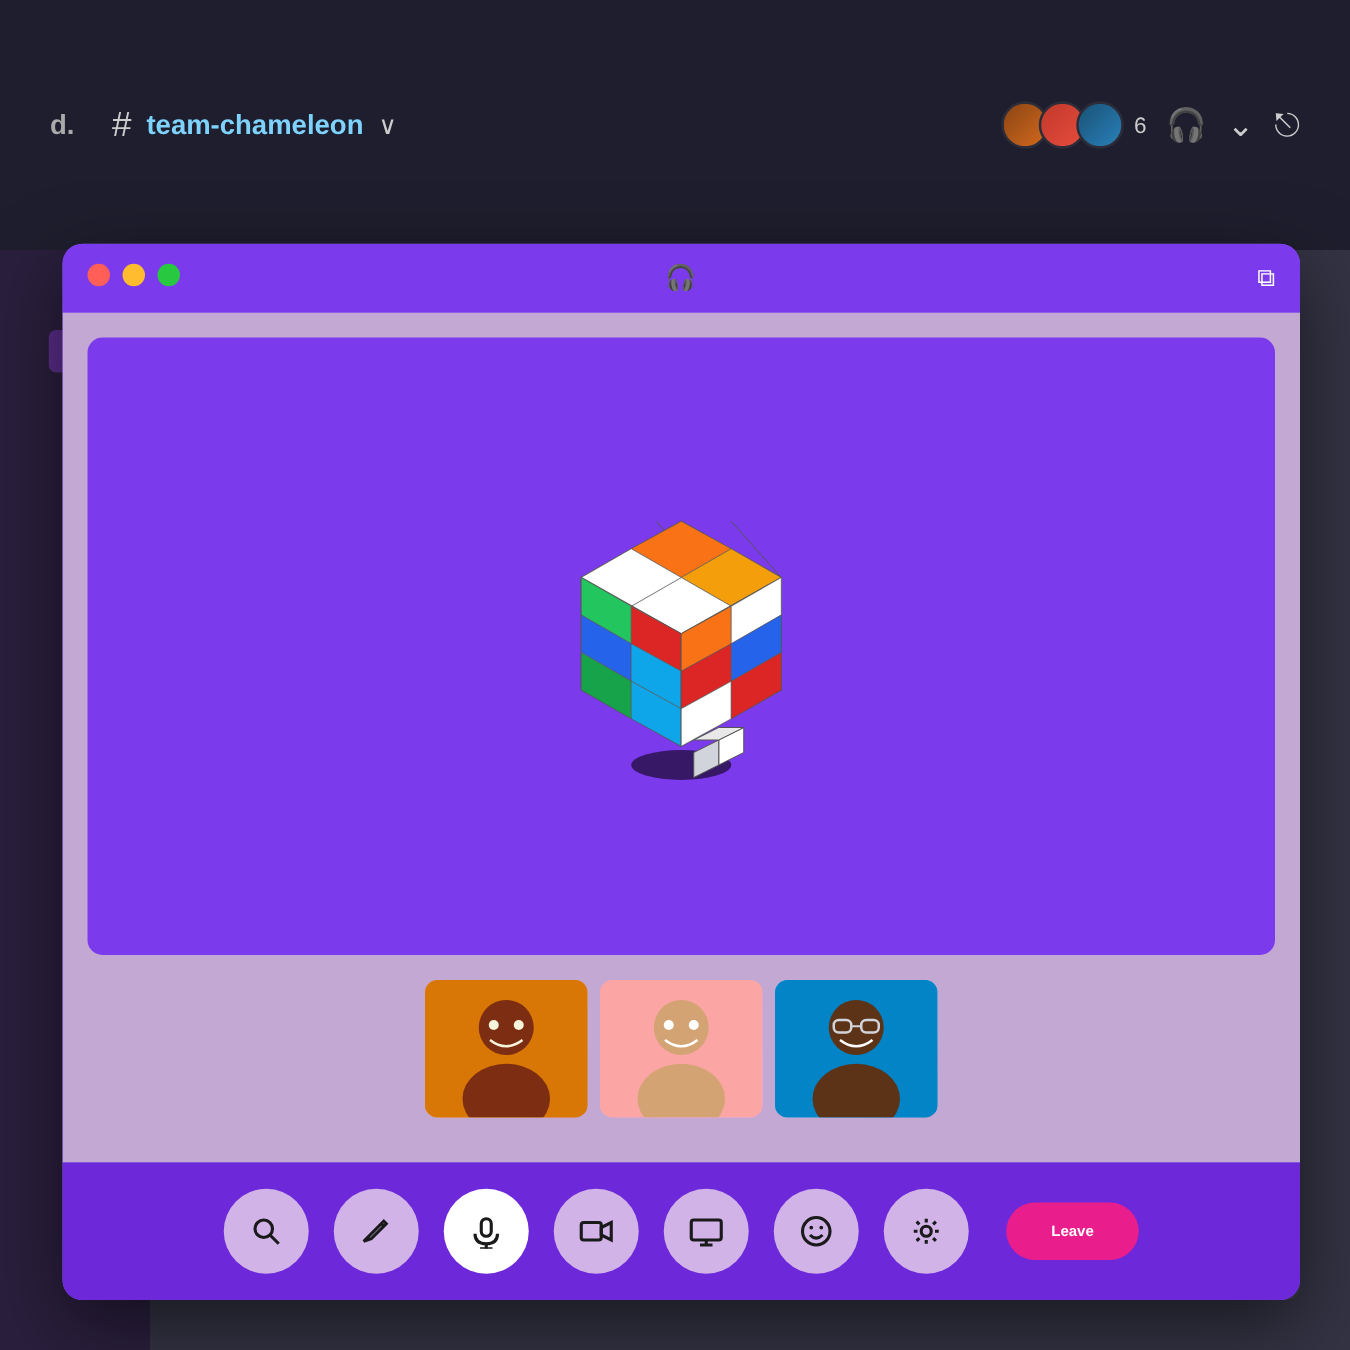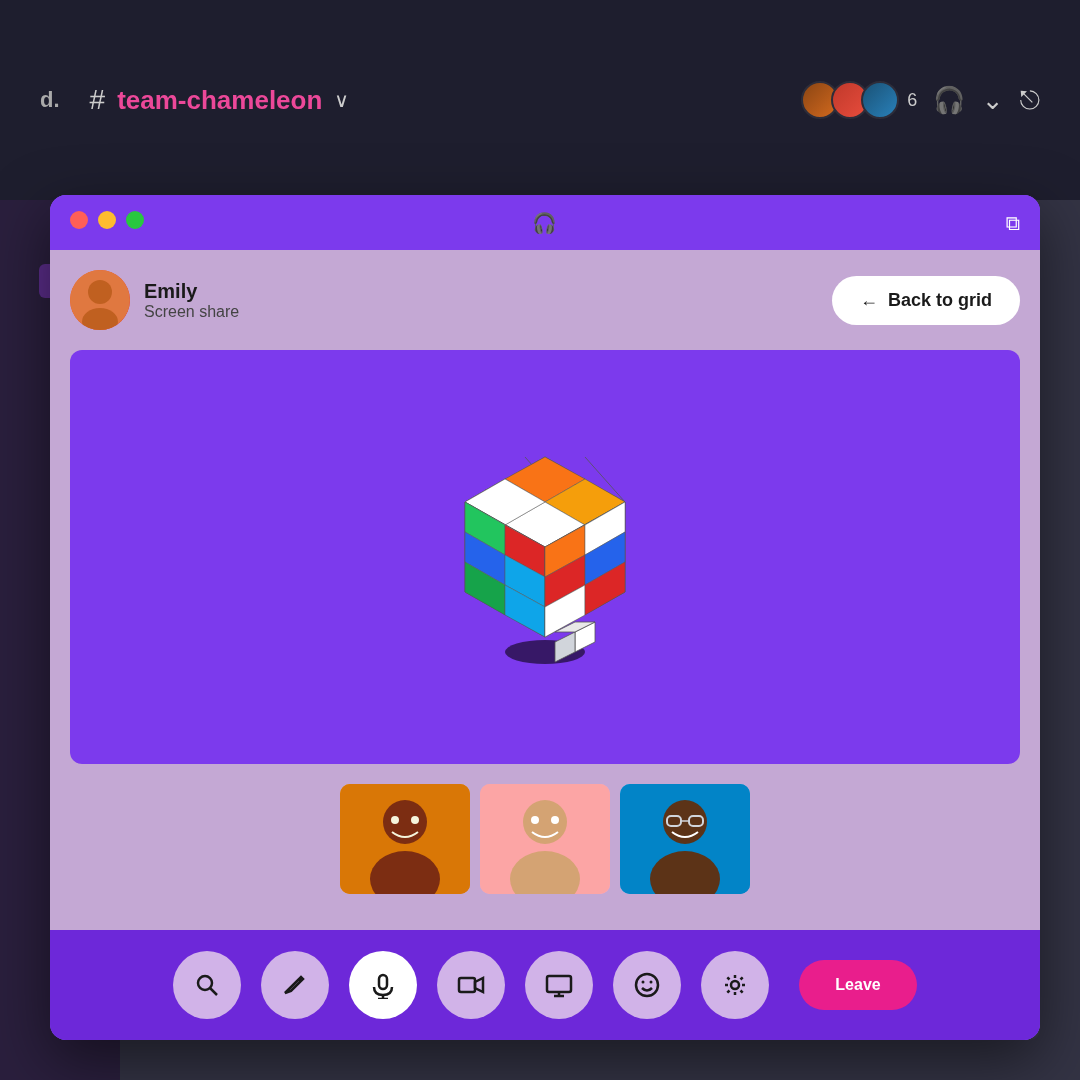--- a/index.html
+++ b/index.html
@@ -46,22 +46,22 @@
       flex: 1;
     }
 
     .channel-hash {
       color: #ccc;
       font-size: 28px;
       font-weight: 300;
     }
 
     .channel-name {
-      color: #ec4899;
-      font-size: 26px;
+      color: #7dd3fc;
+      font-size: 22px;
       font-weight: 600;
     }
 
     .channel-chevron {
       color: #ccc;
       font-size: 20px;
     }
 
     .top-bar-right {
       display: flex;
@@ -382,21 +382,21 @@
     .control-btn-active {
       background: #fff;
     }
 
     .leave-btn {
       background: #e91e8c;
       color: #fff;
       border: none;
       border-radius: 30px;
       padding: 16px 36px;
-      font-size: 16px;
+      font-size: 12px;
       font-weight: 700;
       cursor: pointer;
       margin-left: 10px;
     }
 
     
     .person-avatar-1 {
       background: linear-gradient(135deg, #8b4513, #d2691e);
     }
     .person-avatar-2 {
@@ -458,40 +458,20 @@
 
     <div class="huddle-titlebar">
       <div class="huddle-title">
         <span class="huddle-icon">🎧</span>
       </div>
       <div class="pip-icon">⧉</div>
     </div>
 
     <div class="huddle-content">
 
-      <div class="presenter-info">
-        <div class="presenter-avatar">
-          <div class="presenter-avatar-img">
-
-            <svg width="60" height="60" viewBox="0 0 60 60">
-              <circle cx="30" cy="30" r="30" fill="#e07840"></circle>
-              <circle cx="30" cy="22" r="12" fill="#c06020"></circle>
-              <ellipse cx="30" cy="52" rx="18" ry="14" fill="#c06020"></ellipse>
-            </svg>
-          </div>
-        </div>
-        <div class="presenter-details">
-          <span class="presenter-name">Emily</span>
-          <span class="presenter-status">Screen share</span>
-        </div>
-        <button class="back-to-grid-btn">
-          <span>←</span>
-          <span>Back to grid</span>
-        </button>
-      </div>
 
       <div class="screen-share-area">
         <div class="cube-container">
 
           <svg width="220" height="240" viewBox="0 0 220 240">
 
             <polygon points="110,20 190,65 110,110 30,65" fill="#e8e8e8" stroke="#555" stroke-width="1"></polygon>
 
             <line x1="70" y1="42" x2="150" y2="42" stroke="#555" stroke-width="0.8"></line>
             <line x1="50" y1="53" x2="130" y2="53" stroke="#555" stroke-width="0.8"></line>

